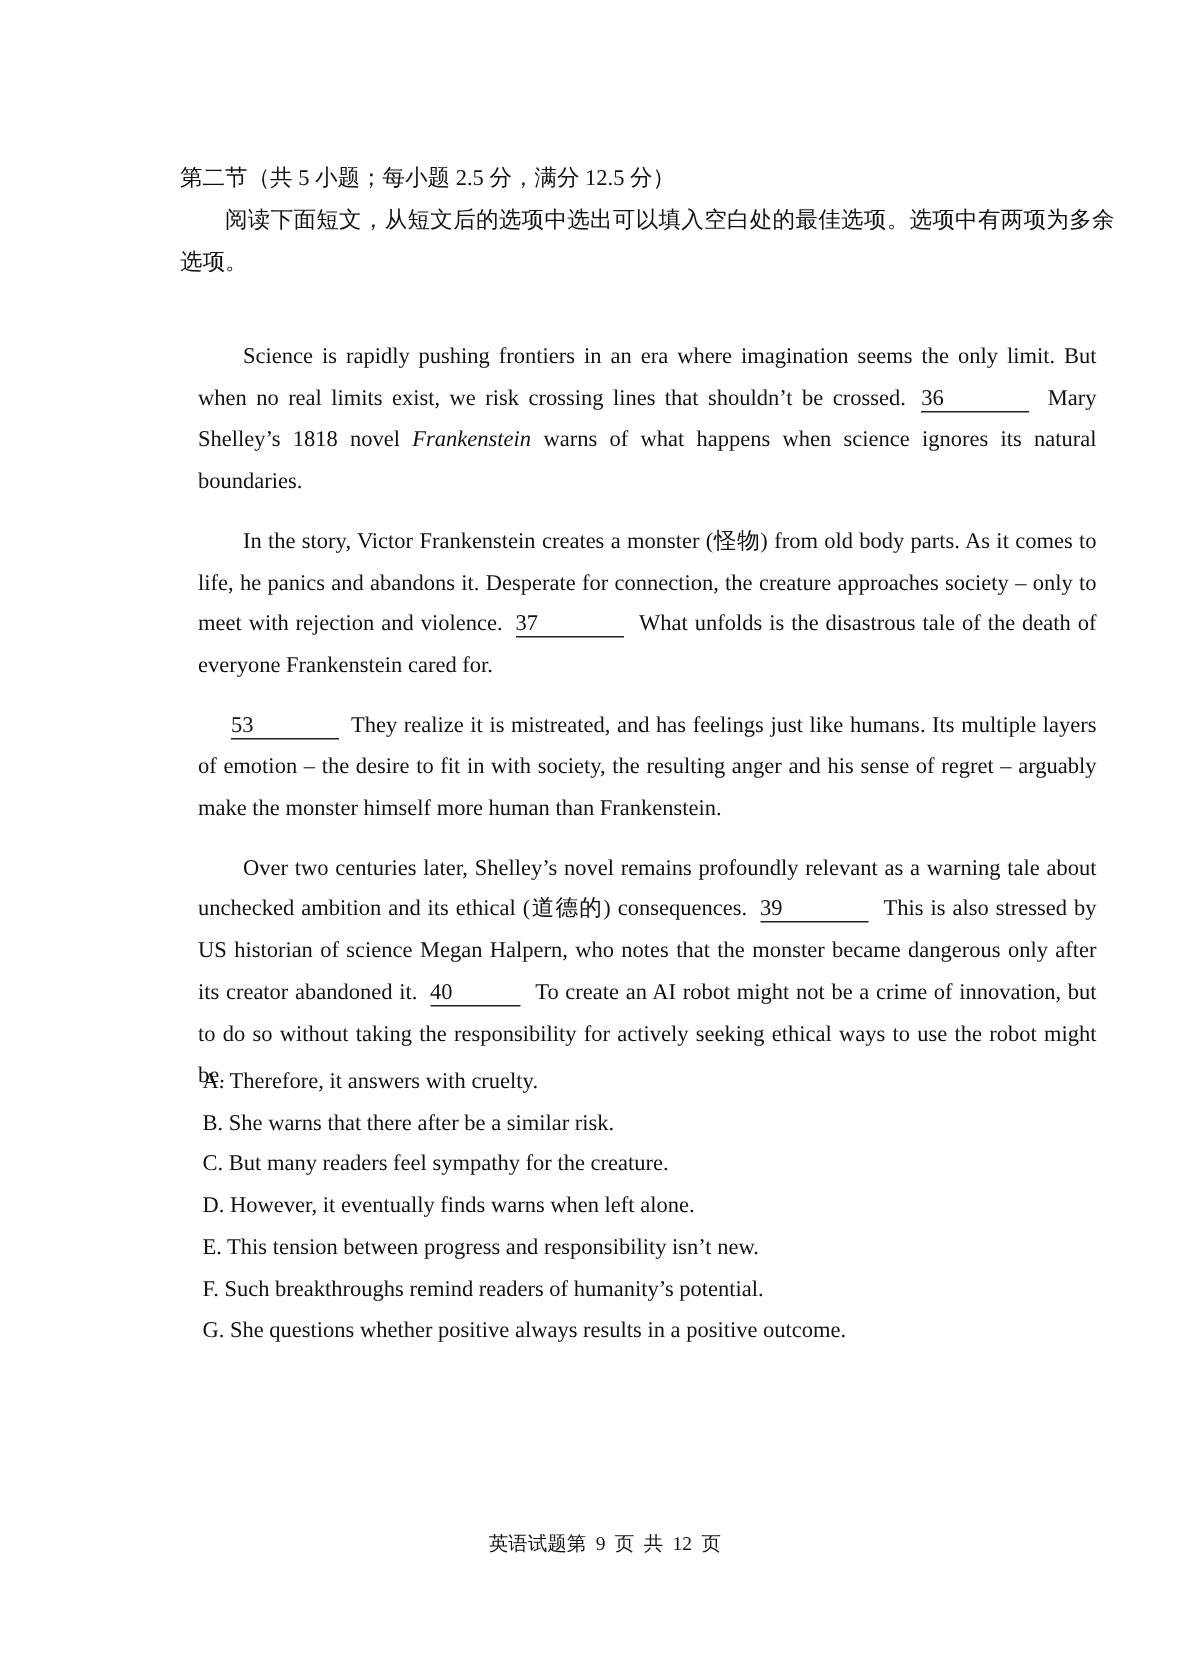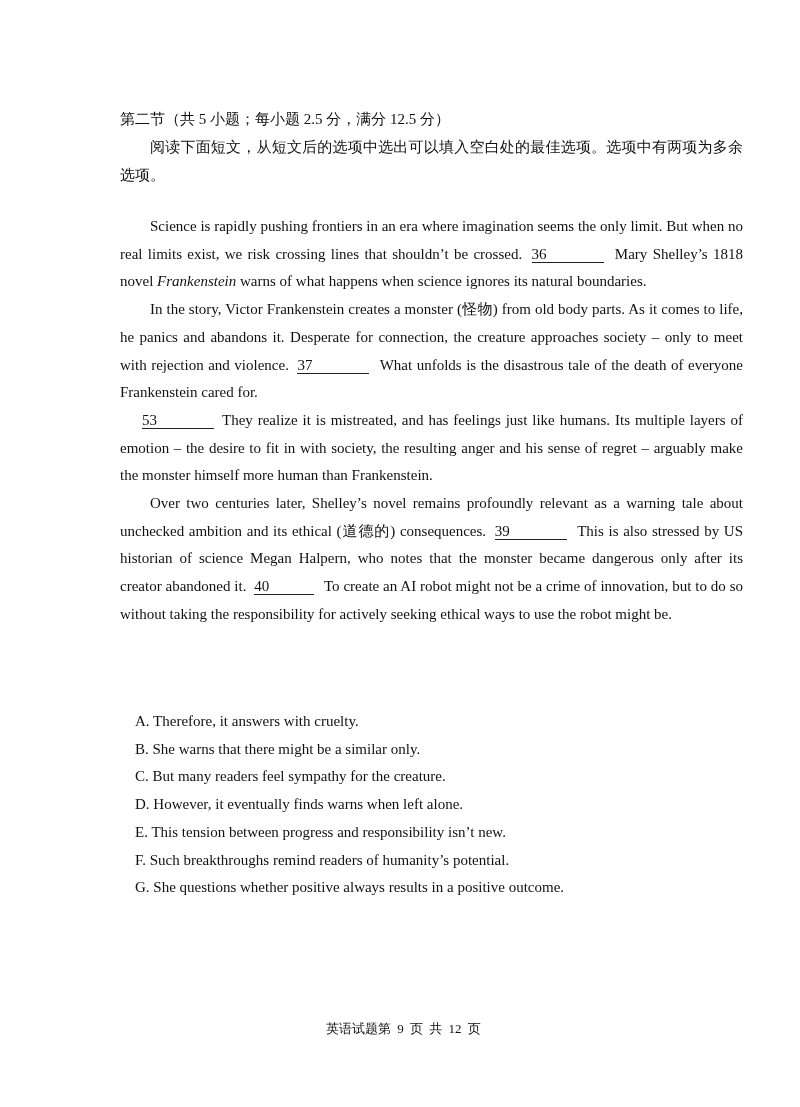--- a/index.html
+++ b/index.html
@@ -41,21 +41,21 @@
     }
     .passage {
       position: absolute;
       top: 213px;
       left: 0;
       width: 623px;
       font-size: 15px;
       line-height: 27.7px;
     }
     .passage p {
-      margin: 0;
+      margin: 12px;
       text-indent: 30px;
       text-align: justify;
       text-align-last: left;
     }
     .blank {
       display: inline-block;
       border-bottom: 1px solid #222;
       text-align: center;
       line-height: 15px;
       text-indent: 0;
@@ -118,21 +118,21 @@
       <span>Over two centuries later, Shelley’s novel remains profoundly relevant as a warning tale about unchecked ambition and its ethical (道德的) consequences.</span>
       <span class="blank wide">39</span>
       <span>This is also stressed by US historian of science Megan Halpern, who notes that the monster became dangerous only after its creator abandoned it.</span>
       <span class="blank">40</span>
       <span>To create an AI robot might not be a crime of innovation, but to do so without taking the responsibility for actively seeking ethical ways to use the robot might be.</span>
     </p>
   </div>
 
   <div class="options">
     <div class="opt">A. Therefore, it answers with cruelty.</div>
-    <div class="opt">B. She warns that there might be a similar only.</div>
+    <div class="opt">B. She warns that there after be a similar risk.</div>
     <div class="opt">C. But many readers feel sympathy for the creature.</div>
     <div class="opt">D. However, it eventually finds warns when left alone.</div>
     <div class="opt">E. This tension between progress and responsibility isn’t new.</div>
     <div class="opt">F. Such breakthroughs remind readers of humanity’s potential.</div>
     <div class="opt">G. She questions whether positive always results in a positive outcome.</div>
   </div>
 </div>
 
 <div class="footer">
   <span class="footer-inner">英语试题第 9 页 共 12 页</span>

